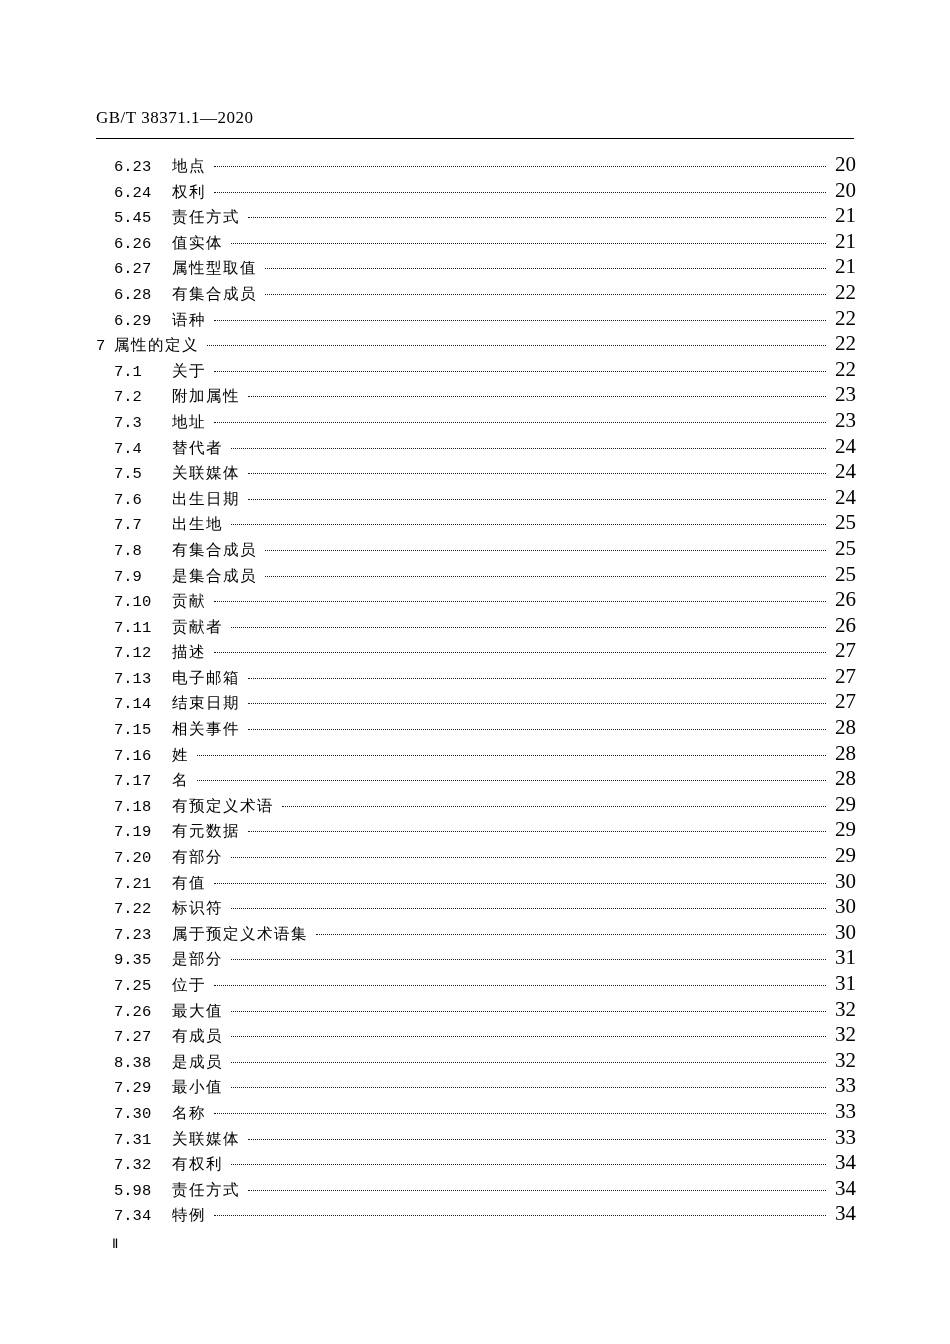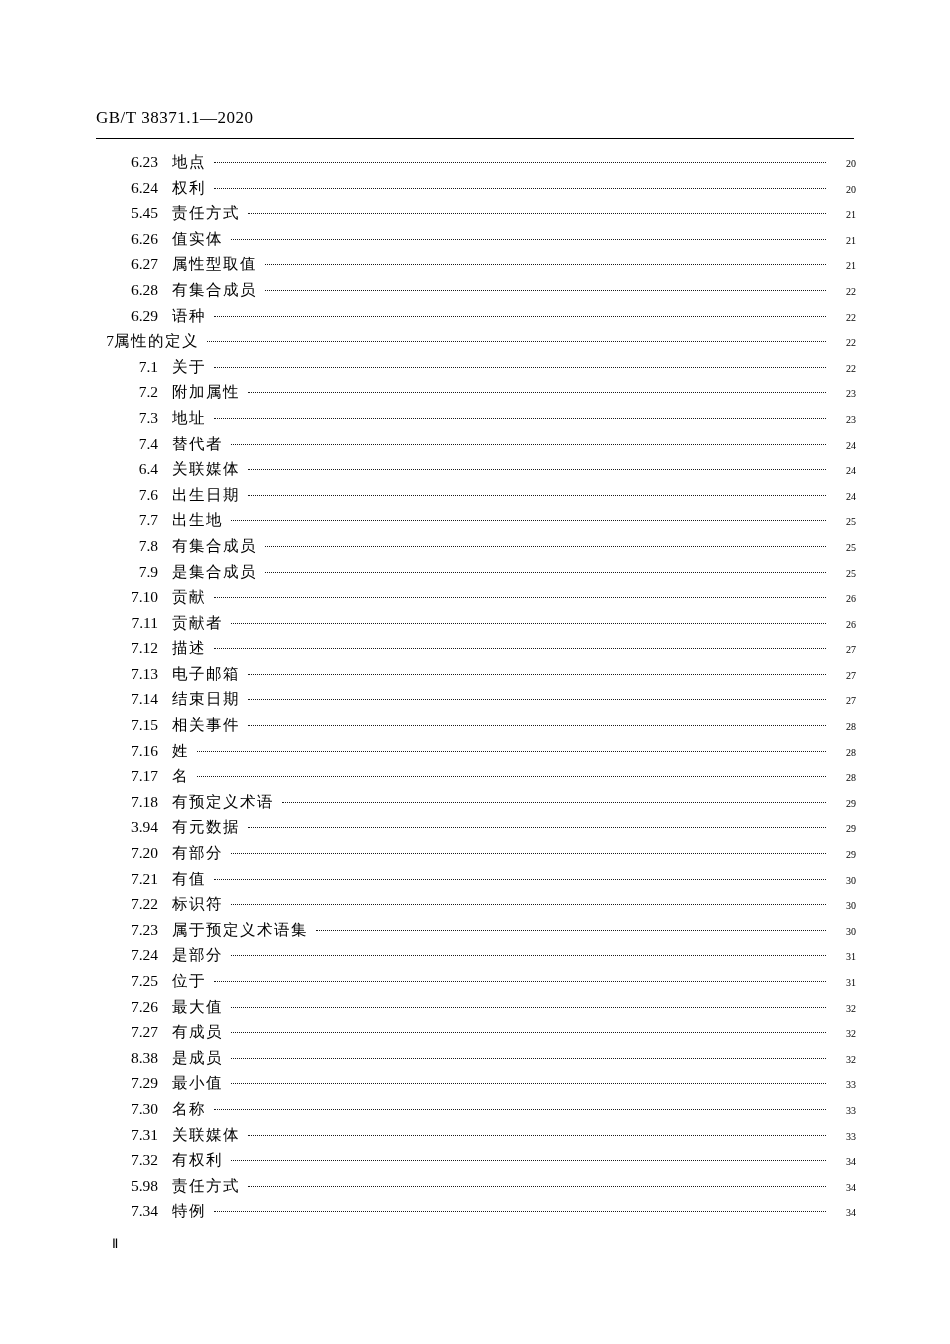--- a/index.html
+++ b/index.html
@@ -45,22 +45,22 @@
   }
   .toc-row {
     display: flex;
     align-items: baseline;
     height: 25.6px;
     font-size: 15.5px;
     white-space: nowrap;
   }
   .num {
     display: inline-block;
-    text-align: right;
-    font-family: Liberation Serif, serif;
+    text-align: left;
+    font-family: Liberation Mono, monospace;
     font-size: 15.5px;
   }
   
   .lvl1 .num { width: 18px; margin-left: 0px; }
   .lvl1 .label { }
   .lvl2 .num { width: 44px; margin-left: 18px; }
   .lvl2 .label { margin-left: 14px; }
 
   .label {
     font-family: Liberation Serif, serif;
@@ -77,21 +77,21 @@
     content: "";
     position: absolute;
     left: 0;
     right: 0;
     bottom: 4px;
     border-bottom: 1.5px dotted #1a1a1a;
   }
   .pageno {
     width: 26px;
     text-align: right;
-    font-size: 10px;
+    font-size: 21px;
     font-family: "Liberation Serif", serif;
   }
   .folio {
     position: absolute;
     left: 112px;
     top: 1236px;
     font-size: 13px;
     font-family: "Liberation Serif", serif;
   }
 </style>
@@ -170,21 +170,21 @@
         <span class="leader"></span>
         <span class="pageno">23</span>
       </div>
       <div class="toc-row lvl2">
         <span class="num">7.4</span>
         <span class="label">替代者</span>
         <span class="leader"></span>
         <span class="pageno">24</span>
       </div>
       <div class="toc-row lvl2">
-        <span class="num">6.4</span>
+        <span class="num">7.5</span>
         <span class="label">关联媒体</span>
         <span class="leader"></span>
         <span class="pageno">24</span>
       </div>
       <div class="toc-row lvl2">
         <span class="num">7.6</span>
         <span class="label">出生日期</span>
         <span class="leader"></span>
         <span class="pageno">24</span>
       </div>
@@ -254,21 +254,21 @@
         <span class="leader"></span>
         <span class="pageno">28</span>
       </div>
       <div class="toc-row lvl2">
         <span class="num">7.18</span>
         <span class="label">有预定义术语</span>
         <span class="leader"></span>
         <span class="pageno">29</span>
       </div>
       <div class="toc-row lvl2">
-        <span class="num">3.94</span>
+        <span class="num">7.19</span>
         <span class="label">有元数据</span>
         <span class="leader"></span>
         <span class="pageno">29</span>
       </div>
       <div class="toc-row lvl2">
         <span class="num">7.20</span>
         <span class="label">有部分</span>
         <span class="leader"></span>
         <span class="pageno">29</span>
       </div>
@@ -284,21 +284,21 @@
         <span class="leader"></span>
         <span class="pageno">30</span>
       </div>
       <div class="toc-row lvl2">
         <span class="num">7.23</span>
         <span class="label">属于预定义术语集</span>
         <span class="leader"></span>
         <span class="pageno">30</span>
       </div>
       <div class="toc-row lvl2">
-        <span class="num">7.24</span>
+        <span class="num">9.35</span>
         <span class="label">是部分</span>
         <span class="leader"></span>
         <span class="pageno">31</span>
       </div>
       <div class="toc-row lvl2">
         <span class="num">7.25</span>
         <span class="label">位于</span>
         <span class="leader"></span>
         <span class="pageno">31</span>
       </div>

